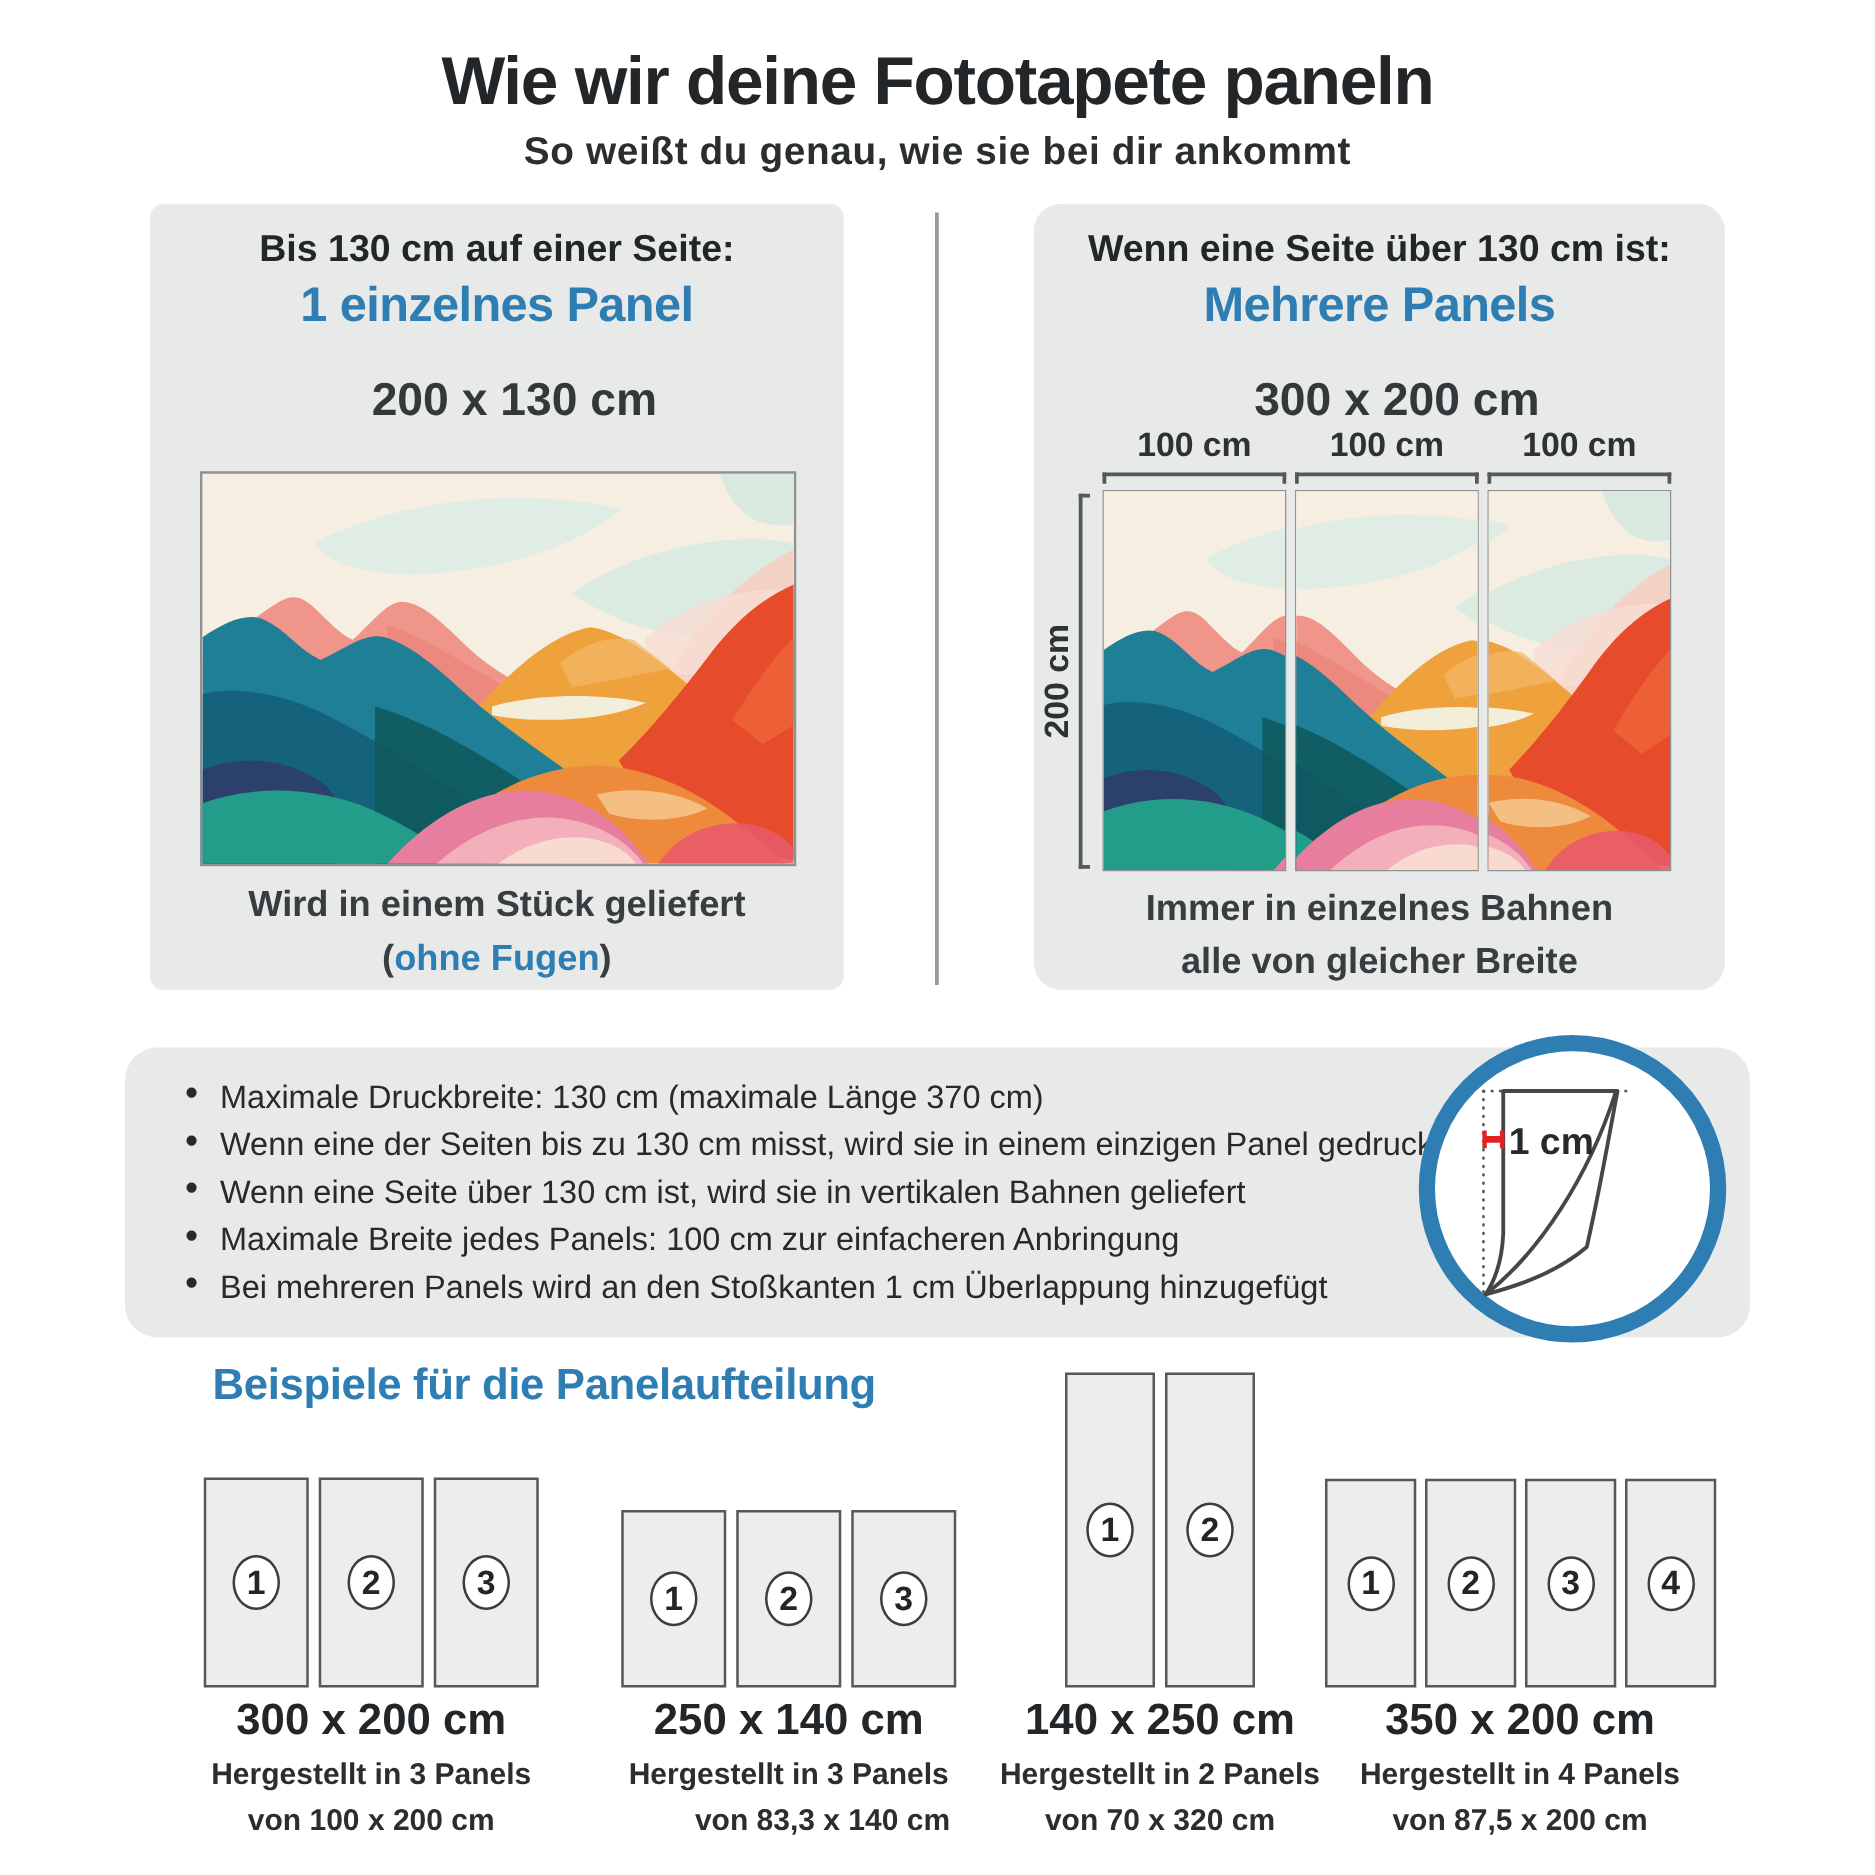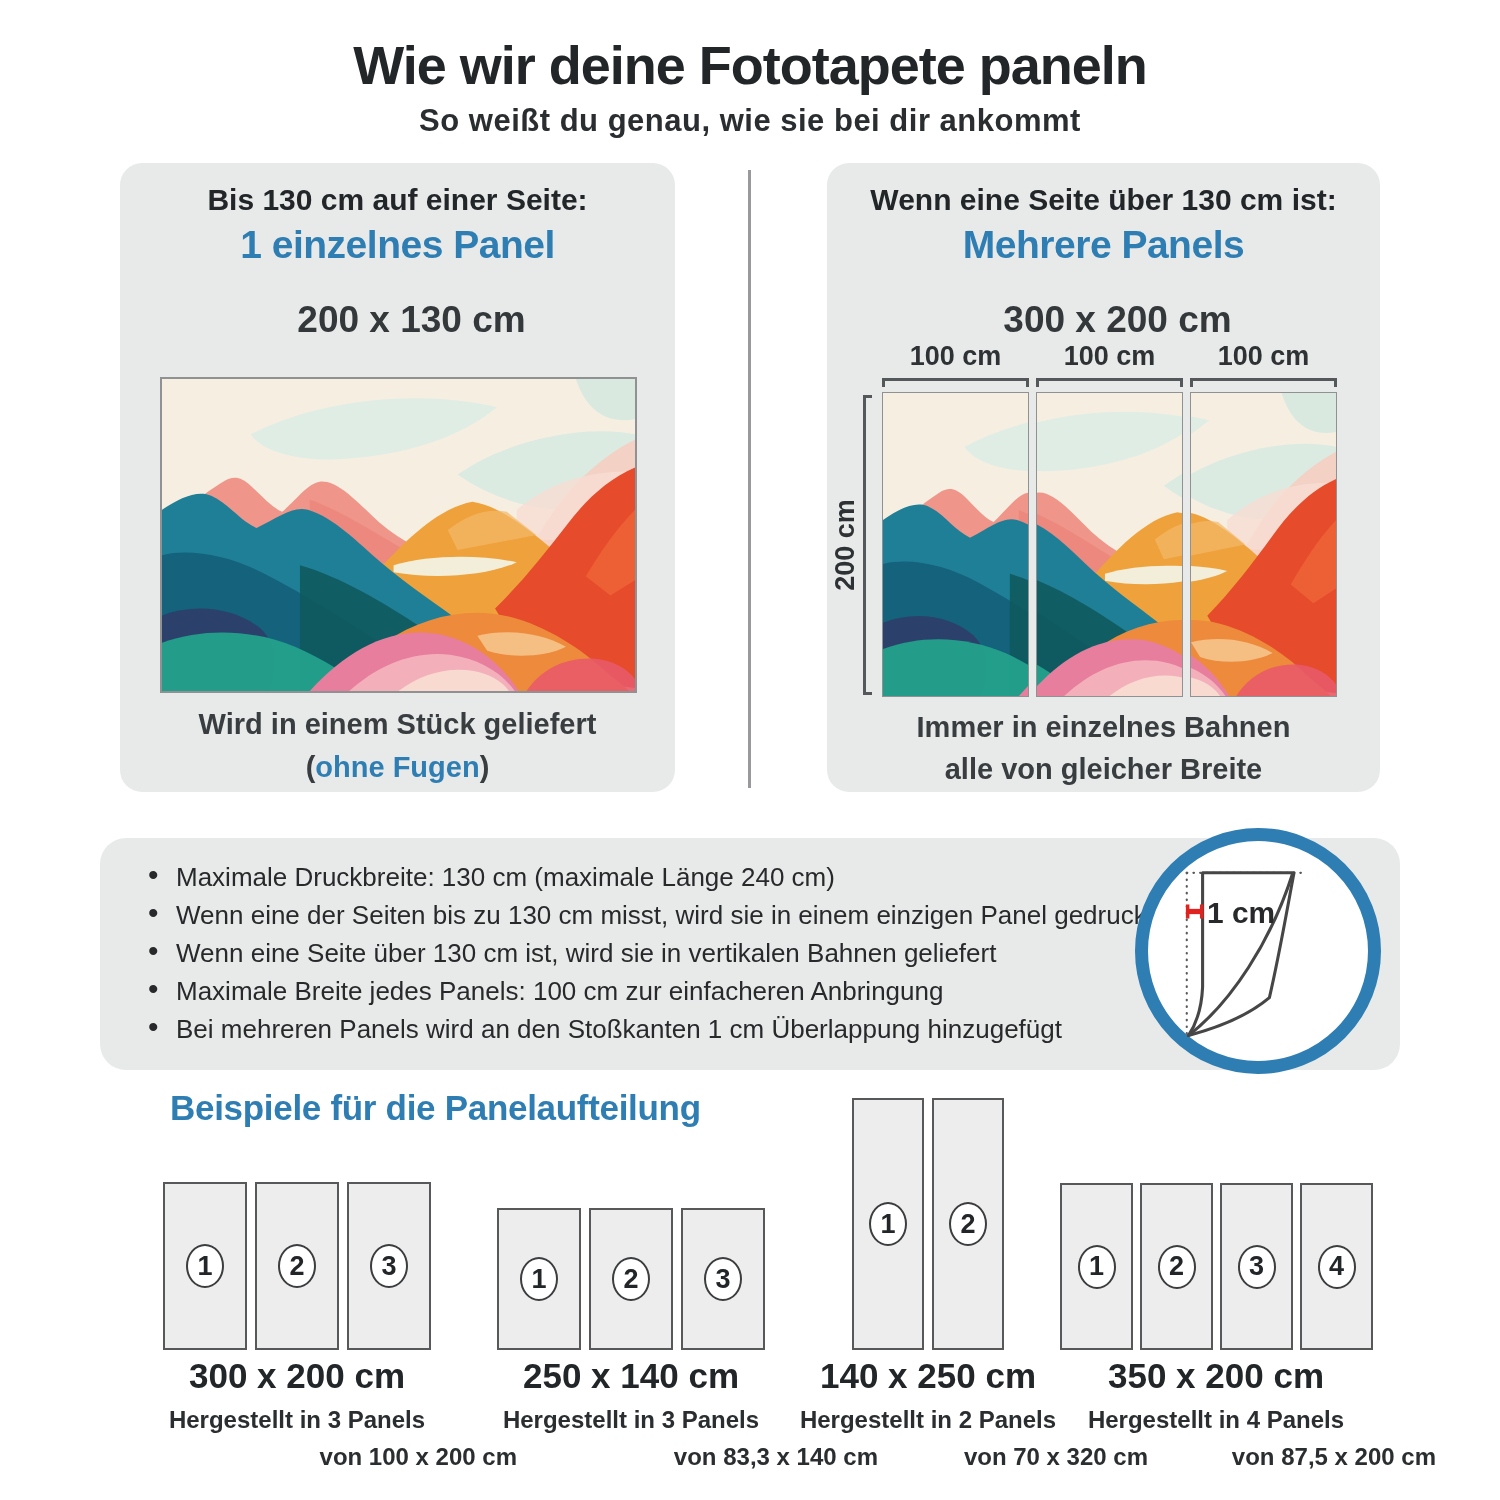--- a/index.html
+++ b/index.html
@@ -4,21 +4,21 @@
 <style>
   html,body{margin:0;padding:0;background:#fff;}
   .canvas{position:relative;width:1500px;height:1500px;background:#ffffff;overflow:hidden;
           font-family:"Liberation Sans","DejaVu Sans",sans-serif;color:var(--text-dark,#232629);}
   .page-title{position:absolute;left:0;right:0;top:34px;margin:0;text-align:center;
               font-size:54px;font-weight:700;letter-spacing:-1px;color:var(--text-dark);}
   .page-subtitle{position:absolute;left:0;right:0;top:103px;text-align:center;
                  font-size:31px;font-weight:700;letter-spacing:.5px;color:#2b2e30;}
 
   .card{position:absolute;top:163px;height:629px;background:var(--card-bg,#e8eaea);border-radius:22px;}
-  .card-left{left:120px;width:555px;}
+  .card-left{left:120px;width:555px;border-radius:11px;}
   .card-right{left:827px;width:553px;}
   .divider{position:absolute;left:748px;top:170px;width:3px;height:618px;background:#97999b;}
 
   .condition{position:absolute;left:0;right:0;top:20px;text-align:center;font-size:30px;font-weight:700;color:#232629;}
   .headline{position:absolute;left:0;right:0;top:60px;text-align:center;font-size:39px;font-weight:700;
             letter-spacing:-.5px;color:var(--accent-blue,#2e7eb3);}
   .dim{position:absolute;left:0;right:0;top:136px;text-align:center;font-size:37px;font-weight:700;color:#34383b;padding-left:28px;}
 
   .art-frame{position:absolute;left:40px;top:214px;width:477px;height:316px;border:2px solid #8f9193;
              box-sizing:border-box;background:#f6efe1;}
@@ -66,21 +66,21 @@
   .ex1{left:163px;top:1182px;gap:8px;} .ex1 .panel{width:84px;height:168px;}
   .ex2{left:497px;top:1208px;gap:8px;} .ex2 .panel{width:84px;height:142px;}
   .ex3{left:852px;top:1098px;gap:8px;} .ex3 .panel{width:72px;height:252px;}
   .ex4{left:1060px;top:1183px;gap:7px;} .ex4 .panel{width:73px;height:167px;}
   .badge{width:38px;height:44px;border:2px solid #3b3d3f;border-radius:50%;background:#fff;
          display:flex;align-items:center;justify-content:center;font-size:27px;font-weight:700;color:#232629;
          box-sizing:border-box;}
   .ex-text{position:absolute;width:440px;text-align:center;transform:translateX(-50%);}
   .ex-size{top:1356px;font-size:35px;font-weight:700;color:#232629;}
   .ex-made{top:1406px;font-size:24px;font-weight:600;color:#2b2e30;}
-  .ex-psize{top:1443px;font-size:24px;font-weight:600;color:#2b2e30;text-align:right;}
+  .ex-psize{top:1443px;font-size:24px;font-weight:600;color:#2b2e30;}
 </style>
 </head>
 <body>
 
 <div class="canvas">
 
   <svg width="0" height="0" style="position:absolute" aria-hidden="true">
     <defs>
       <g id="art">
         <rect width="480" height="310" fill="#f6efe1"></rect>
@@ -158,21 +158,21 @@
           <use href="#art"></use>
         </svg>
     </div>
 
     <div class="note n1">Immer in einzelnes Bahnen</div>
     <div class="note n2b">alle von gleicher Breite</div>
   </section>
 
   <section class="infobox">
     <ul>
-      <li>Maximale Druckbreite: 130 cm (maximale Länge 240 cm)</li>
+      <li>Maximale Druckbreite: 130 cm (maximale Länge 370 cm)</li>
       <li>Wenn eine der Seiten bis zu 130 cm misst, wird sie in einem einzigen Panel gedrucktl</li>
       <li>Wenn eine Seite über 130 cm ist, wird sie in vertikalen Bahnen geliefert</li>
       <li>Maximale Breite jedes Panels: 100 cm zur einfacheren Anbringung</li>
       <li>Bei mehreren Panels wird an den Stoßkanten 1 cm Überlappung hinzugefügt</li>
     </ul>
   </section>
 
   <div class="overlap-circle">
     <svg viewBox="0 0 200 215" width="176" height="189">
       <line x1="44" y1="18" x2="44" y2="205" stroke="#5a5a5a" stroke-width="2.5" stroke-dasharray="0.6 7" stroke-linecap="round"></line>

